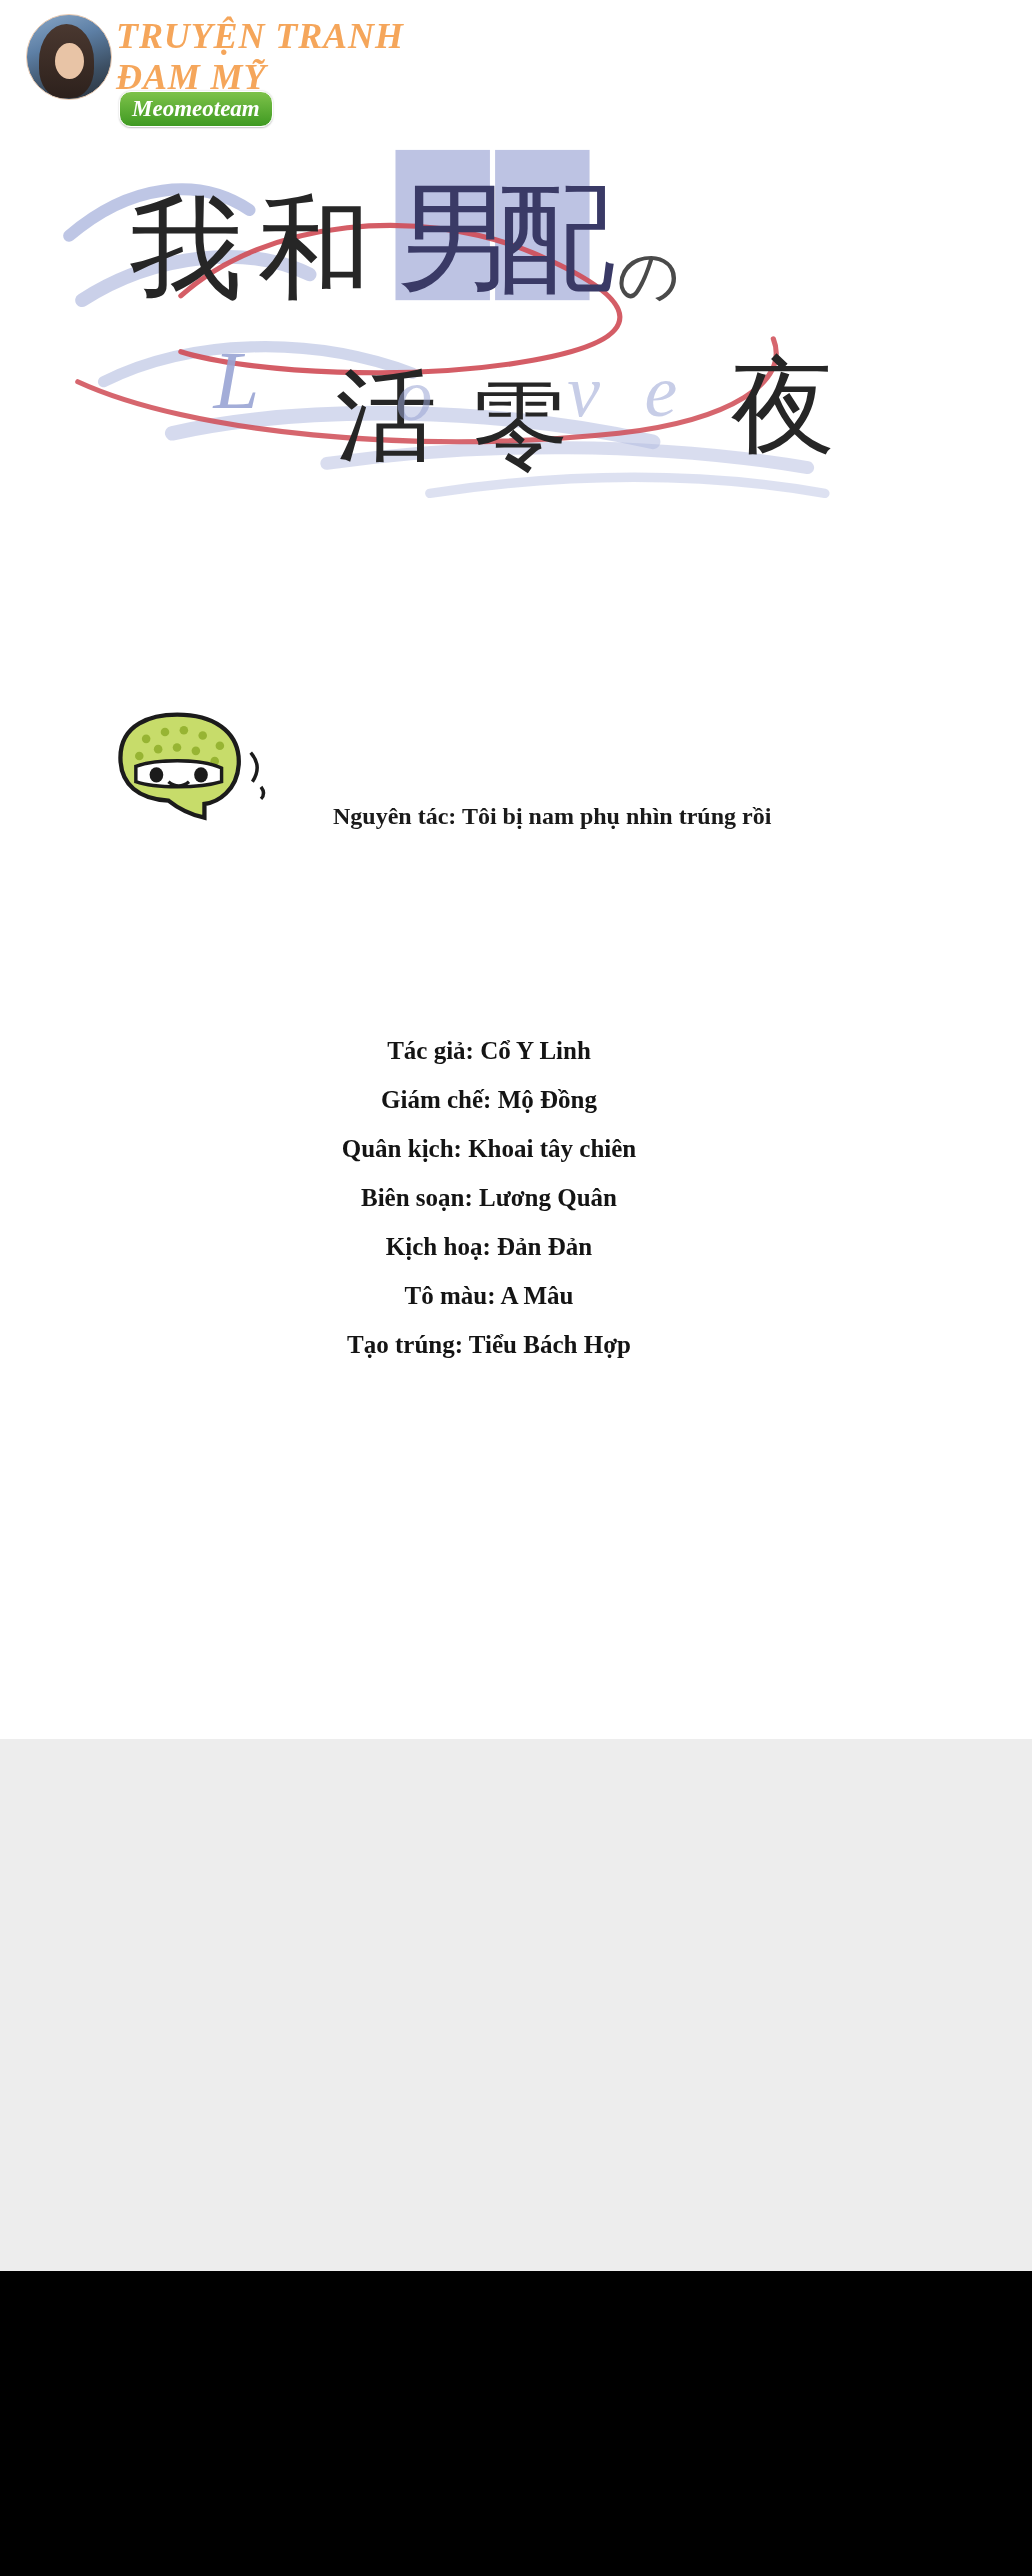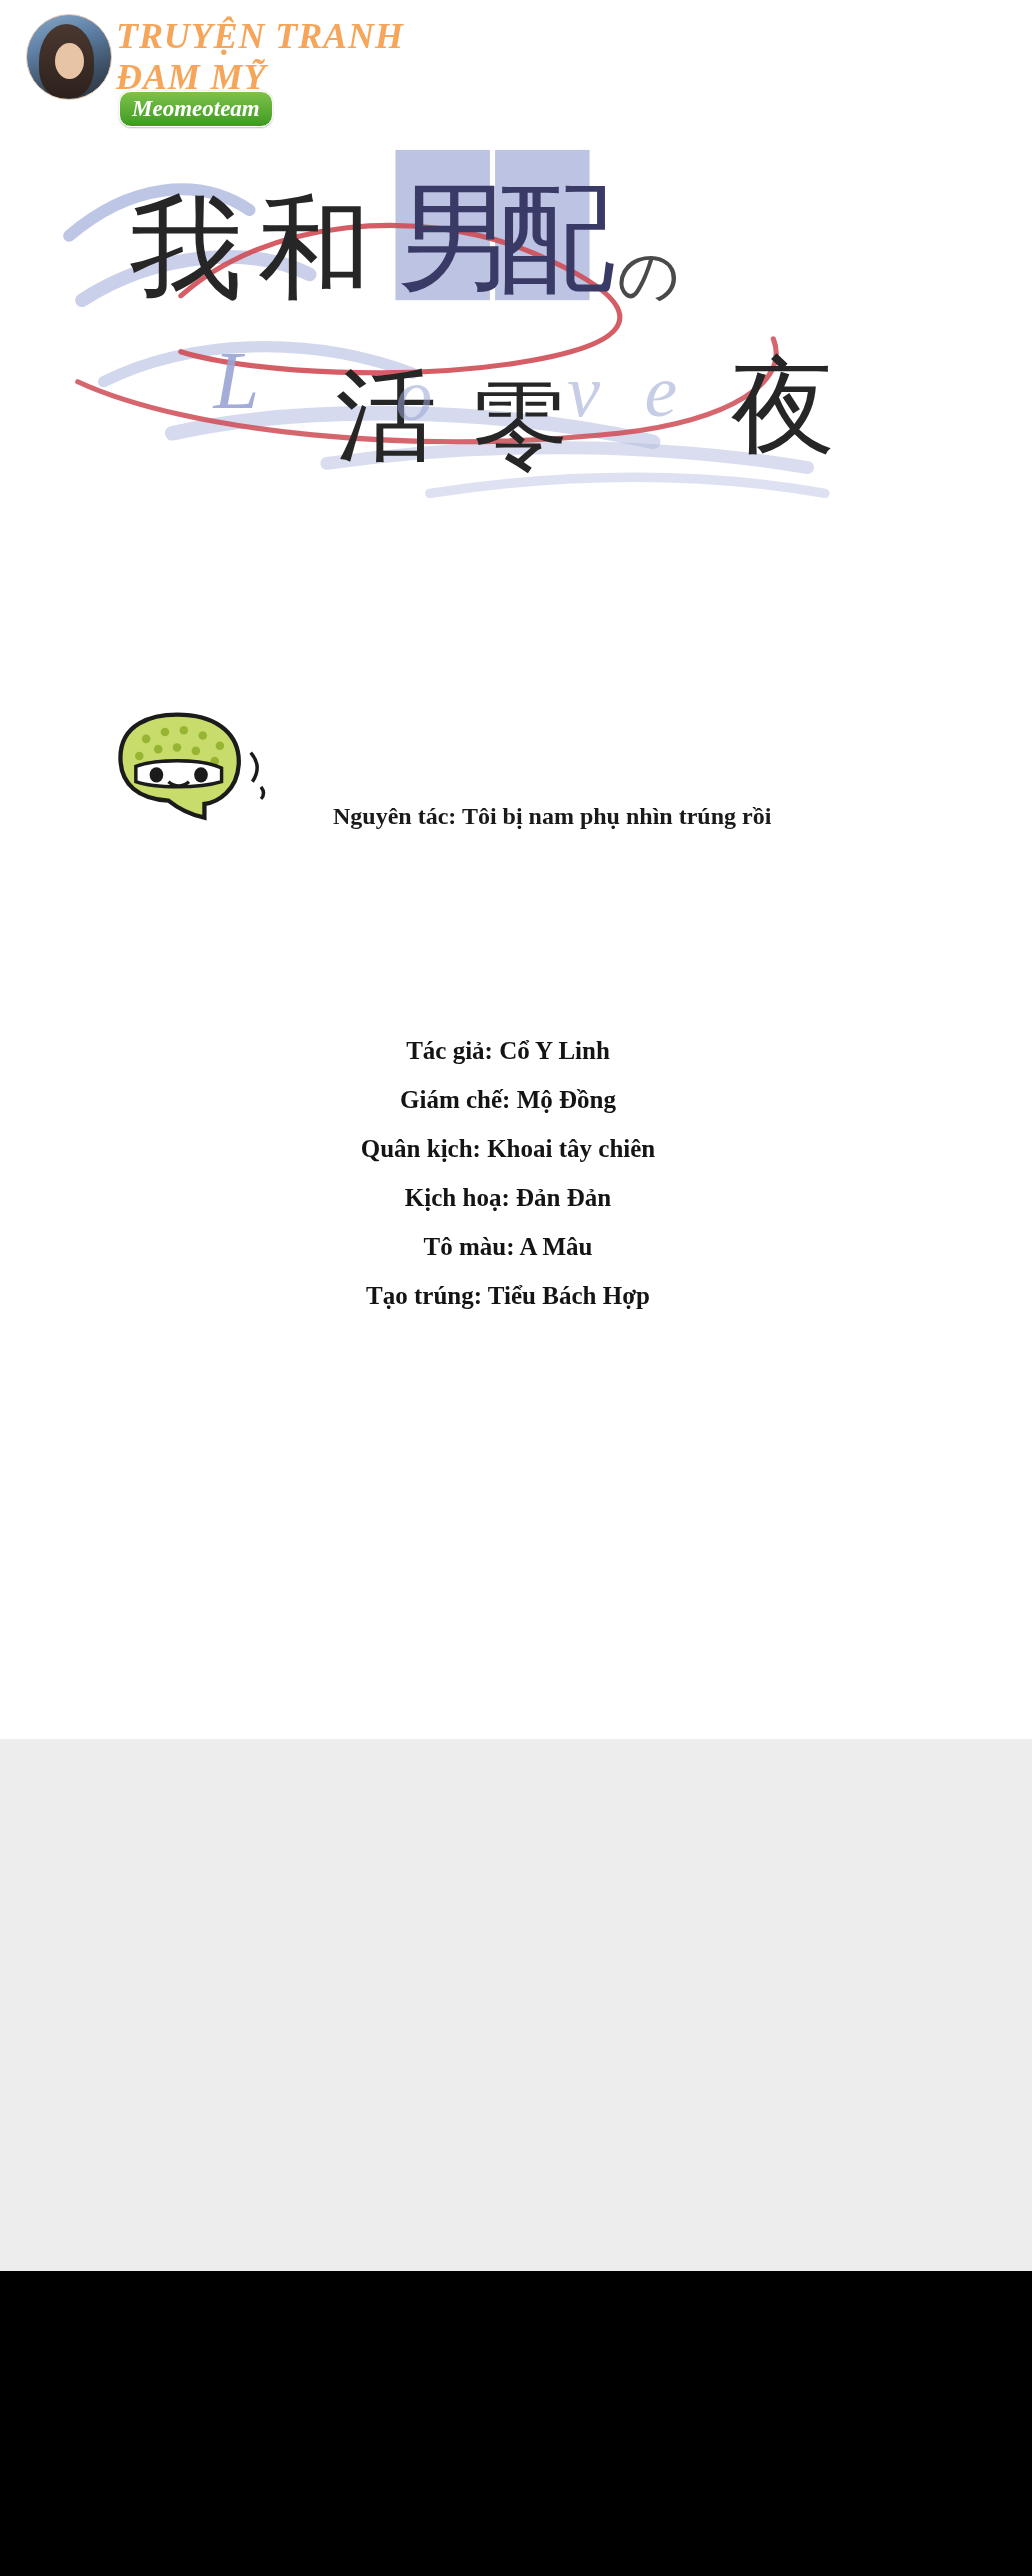--- a/index.html
+++ b/index.html
@@ -158,21 +158,20 @@
     margin-top: 36px;
   }
 
   
   .credits {
     position: absolute;
     left: 0;
     top: 1022px;
     width: 978px;
     text-align: center;
-    padding-left: 19px;
   }
   .credits .credit {
     font-family: "Liberation Serif", serif;
     font-weight: bold;
     font-size: 25px;
     line-height: 49px;
     color: #141414;
   }
 </style>
 </head>
@@ -261,19 +260,20 @@
       <path d="M182 92 q 6 8 0 14" stroke="#1b1b1b" stroke-width="4" fill="none"></path>
     </svg>
   </div>
 
   <div class="orig-line">Nguyên tác: Tôi bị nam phụ nhìn trúng rồi</div>
 
   <div class="credits">
     <div class="credit">Tác giả: Cổ Y Linh</div>
     <div class="credit">Giám chế: Mộ Đồng</div>
     <div class="credit">Quân kịch: Khoai tây chiên</div>
+    <div class="credit">Biên soạn: Lương Quân</div>
     <div class="credit">Kịch hoạ: Đản Đản</div>
     <div class="credit">Tô màu: A Mâu</div>
     <div class="credit">Tạo trúng: Tiểu Bách Hợp</div>
   </div>
 
 </div>
 
 
 </body></html>

